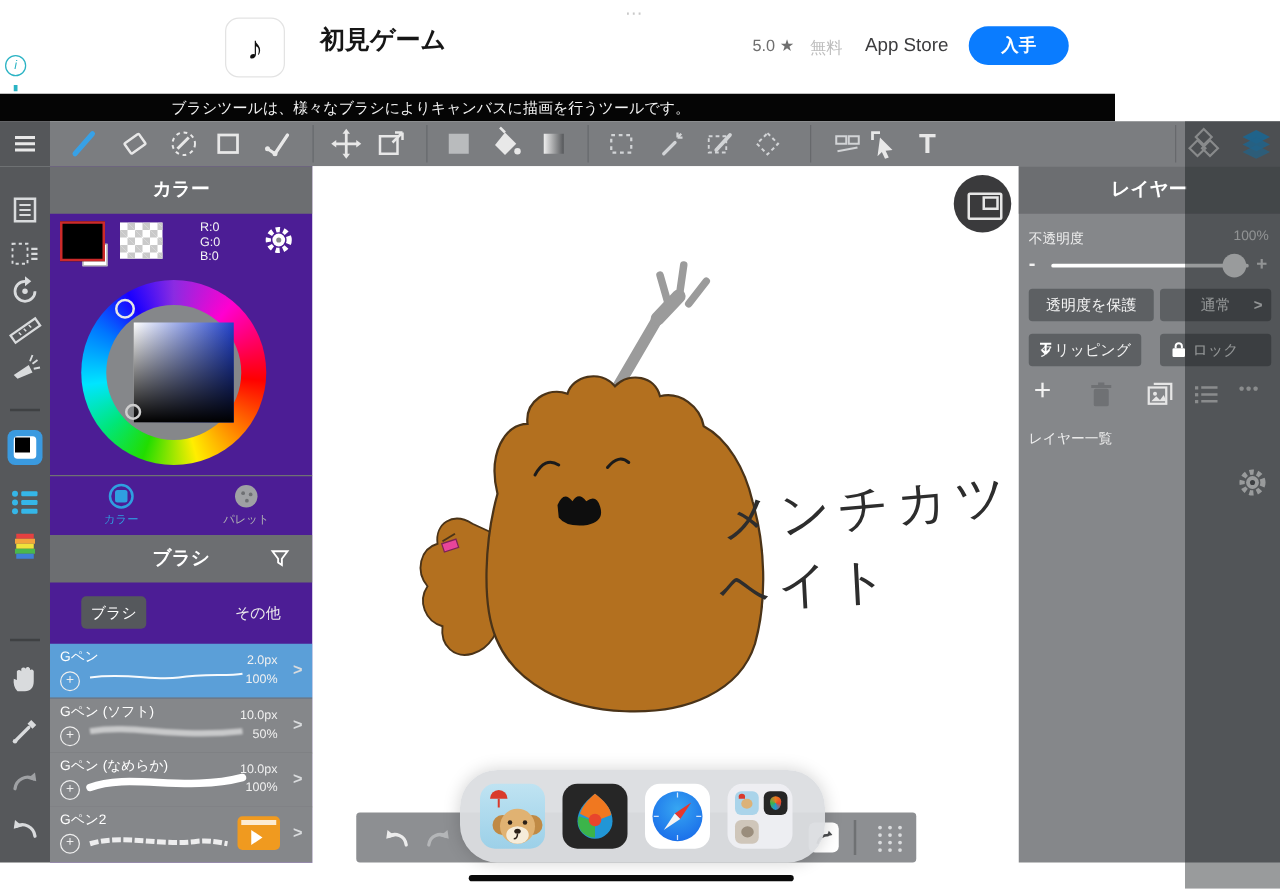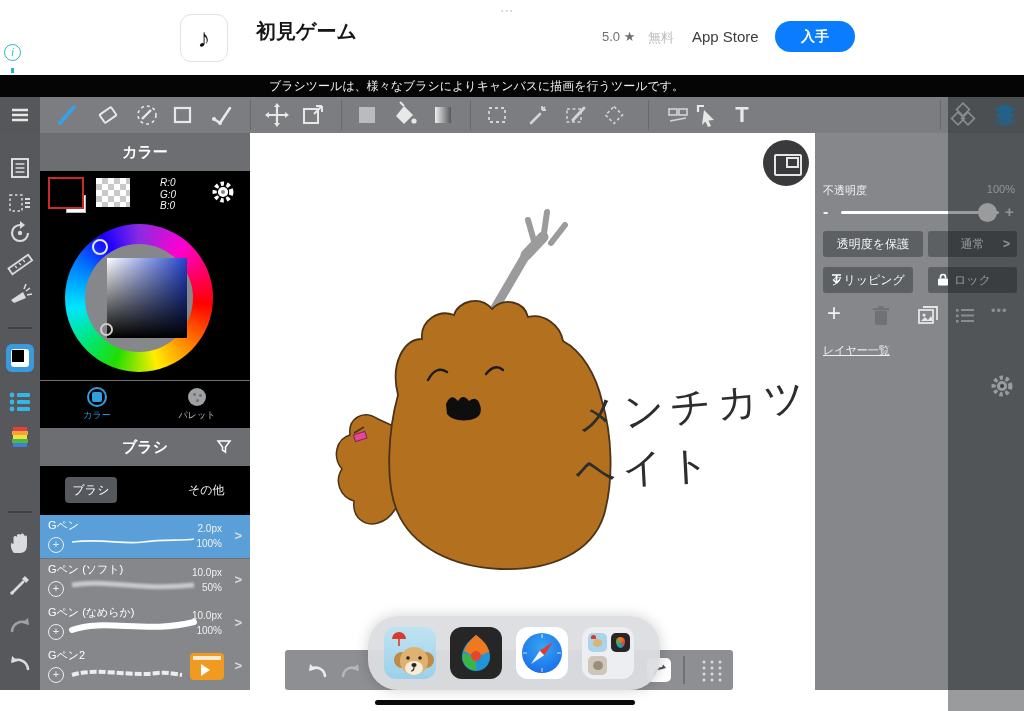--- a/index.html
+++ b/index.html
@@ -20,43 +20,43 @@
               background:#fff;color:#111;font-size:26px;text-align:center;line-height:46px;}
   .ad-title{left:256px;top:18px;font-size:20px;font-weight:bold;color:#161616;}
   .ad-sub{left:256px;top:46px;font-size:12.5px;color:#9b9b9b;}
   .ad-rating{left:602px;top:29px;font-size:13px;color:#6f6f6f;}
   .ad-price{left:648px;top:29px;font-size:13px;color:#bdbdbd;}
   .ad-store{left:692px;top:28px;font-size:15px;color:#3c3c3e;}
   .ad-cta{left:775px;top:21px;width:80px;height:31px;border-radius:16px;background:#0a7cff;color:#fff;
           font-size:14px;font-weight:bold;text-align:center;line-height:31px;}
 
   
-  #black-bar{left:0;top:75px;width:1024px;height:22px;background:#050505;}
+  #black-bar{left:0;top:75px;width:892px;height:22px;background:#050505;}
   #tooltip-text{position:absolute;right:340px;top:3px;color:#f2f2f2;font-size:12px;white-space:nowrap;}
 
   
   #toolbar{left:0;top:97px;width:1024px;height:36px;background:#7b7d80;}
   .tb-left{left:0;top:0;width:40px;height:36px;background:#55575a;}
   .tdiv{top:3px;width:1px;height:30px;background:#67696c;}
   .tool{width:28px;height:28px;top:4px;}
 
   
   #sidebar{left:0;top:133px;width:40px;height:557px;background:#56585b;}
   .sb{left:6px;width:28px;height:28px;}
   .sdiv{left:8px;width:24px;height:2px;background:#3f4143;}
 
   
-  #left-panel{left:40px;top:133px;width:210px;height:557px;background:#000000;}
+  #left-panel{left:40px;top:133px;width:210px;height:557px;background:#4c1d95;}
   .panel-hdr{width:210px;height:38px;background:#6c6e71;color:#fff;font-size:15px;font-weight:bold;
              text-align:center;line-height:38px;}
   .checker{background-color:#fff;background-image:
      linear-gradient(45deg,#c9c9c9 25%,transparent 25%,transparent 75%,#c9c9c9 75%),
      linear-gradient(45deg,#c9c9c9 25%,transparent 25%,transparent 75%,#c9c9c9 75%);
      background-size:12px 12px;background-position:0 0,6px 6px;}
-  .rgbtxt{font-size:10px;line-height:1.15;color:#f4f4f4;font-style:italic;}
+  .rgbtxt{font-size:10px;line-height:1.15;color:#f4f4f4;}
   .wheel{left:25px;top:91px;width:148px;height:148px;border-radius:50%;
      background:conic-gradient(from 0deg,#8a2be2,#ff00d0 40deg,#ff0000 95deg,#ff8a00 135deg,
         #ffee00 165deg,#22dd00 200deg,#00e67a 230deg,#00e5ff 262deg,#0077ff 300deg,#1a00ff 330deg,#8a2be2 360deg);}
   .wheel-hole{left:45px;top:111px;width:108px;height:108px;border-radius:50%;background:#85878a;}
   .svbox{left:67px;top:125px;width:80px;height:80px;
      background:linear-gradient(to top,#000,rgba(0,0,0,0)),linear-gradient(to right,#fff,#2242cc);}
   .ring-mark{width:12px;height:12px;border:2.5px solid #e6e6e6;border-radius:50%;}
   .ctab-label{font-size:9px;text-align:center;width:60px;}
   .pill{background:#55585c;border-radius:4px;color:#fff;}
   .brush-row{left:0;width:210px;height:43px;border-bottom:1px solid #6f7173;background:#85878a;}
@@ -473,20 +473,21 @@
       <text x="326" y="352" transform="rotate(-3 326 352)">ヘイト</text>
     </g>
   </svg>
   <div id="pip-btn" class="abs">
     <div class="abs" style="left:11px;top:14px;width:24px;height:18px;border:2px solid #e6e6e6;border-radius:2px;"></div>
     <div class="abs" style="left:23px;top:17px;width:9px;height:7px;border:2px solid #e6e6e6;background:#3a3a3c;"></div>
   </div>
 </div>
 
 <div id="layers-panel" class="abs">
+  <div class="abs panel-hdr" style="width:209px;">レイヤー</div>
 
   <div class="abs lbl" style="left:8px;top:50px;">不透明度</div>
   <div class="abs lbl" style="left:150px;top:50px;width:50px;text-align:right;">100%</div>
   <div class="abs" style="left:8px;top:70px;font-size:16px;font-weight:bold;color:#f2f2f2;">-</div>
   <div class="abs" style="left:26px;top:78px;width:158px;height:3px;background:#fff;border-radius:2px;"></div>
   <div class="abs" style="left:163px;top:70px;width:19px;height:19px;background:#fff;border-radius:50%;"></div>
   <div class="abs" style="left:190px;top:70px;font-size:15px;font-weight:bold;color:#f2f2f2;">+</div>
 
   <div class="abs lbtn" style="left:8px;top:98px;width:100px;">透明度を保護</div>
   <div class="abs lbtn" style="left:113px;top:98px;width:89px;">
@@ -530,21 +531,21 @@
         </g>
         <g fill="#e6e6e6">
           <rect x="1" y="2" width="2.6" height="2.6"></rect>
           <rect x="1" y="7.5" width="2.6" height="2.6"></rect>
           <rect x="1" y="13" width="2.6" height="2.6"></rect>
         </g>
       </svg>
     </div>
   <div class="abs nosel" style="left:176px;top:170px;font-size:13px;letter-spacing:1px;color:#e6e6e6;">•••</div>
 
-  <div class="abs lbl" style="left:8px;top:210px;text-decoration:underline;">レイヤー一覧</div>
+  <div class="abs lbl" style="left:8px;top:210px;">レイヤー一覧</div>
 
   <div class="abs ic" style="left:174px;top:240px;width:26px;height:26px;">
     <svg viewBox="0 0 28 28">
         <circle cx="14" cy="14" r="9" fill="none" stroke="#fff" stroke-width="4.5" stroke-dasharray="3.6 3"></circle>
         <circle cx="14" cy="14" r="5.5" fill="#fff"></circle>
         <circle cx="14" cy="14" r="2.2" fill="#5e6063"></circle>
       </svg>
     </div>
 </div>
 

